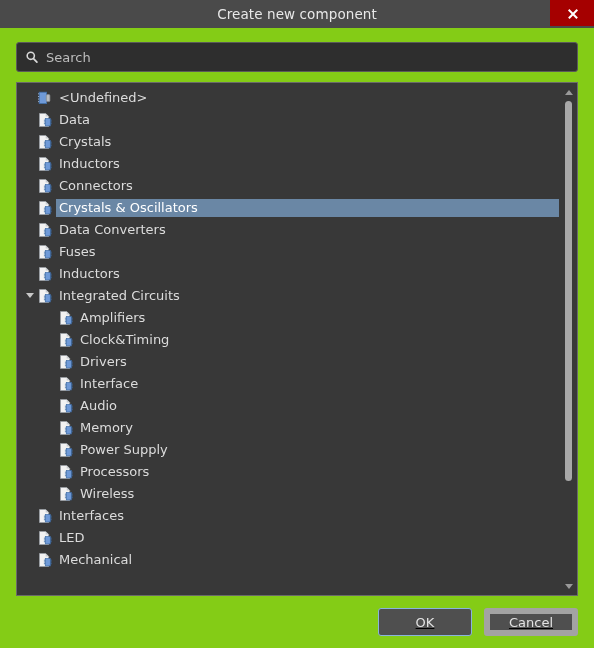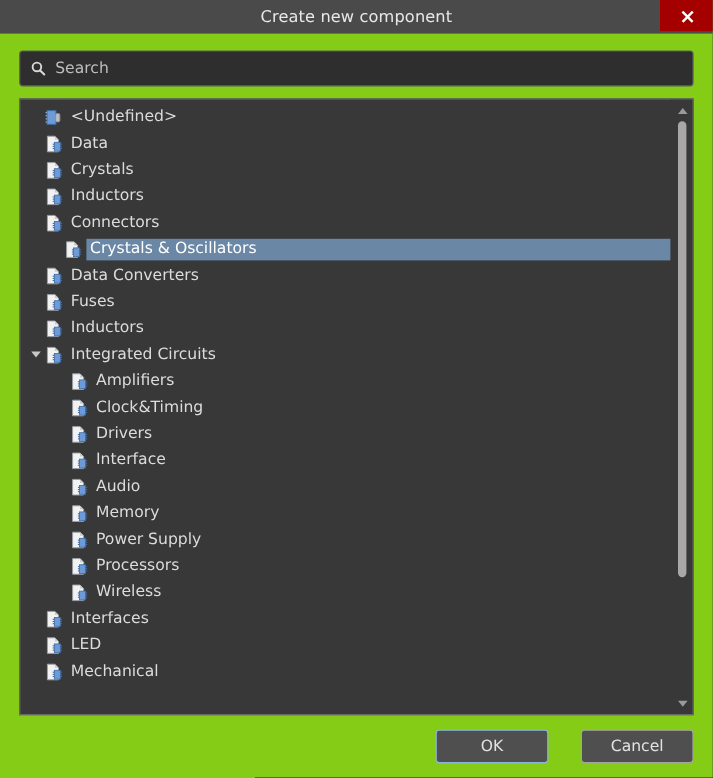--- a/index.html
+++ b/index.html
@@ -169,21 +169,20 @@
     line-height: 15px;
   }
   .tree-row.selected .node-label {
     background: #6a87a5;
     color: #ffffff;
     flex: 1 1 auto;
     padding-right: 0;
   }
   .tree-row.selected {
     padding-right: 0;
-    margin-left: 16px;
   }
 
   
   .scrollbar {
     position: absolute;
     top: 0;
     right: 0;
     width: 17px;
     bottom: 0;
     background: #383838;
@@ -224,28 +223,29 @@
     cursor: pointer;
   }
 
   
   .footer {
     flex: 0 0 52px;
     display: flex;
     align-items: center;
     justify-content: flex-end;
     padding-right: 16px;
-    gap: 27px;
+    gap: 12px;
+    text-decoration: underline;
   }
   .btn {
     width: 94px;
     height: 28px;
     border-radius: 3px;
     background: #4f4f4f;
-    border: 1px solid #a3a3a3;
+    border: 6px solid #a3a3a3;
     color: #e2e2e2;
     font-family: "DejaVu Sans", "Liberation Sans", sans-serif;
     font-size: 13px;
     display: flex;
     align-items: center;
     justify-content: center;
     cursor: pointer;
     box-sizing: border-box;
     padding: 0;
   }

